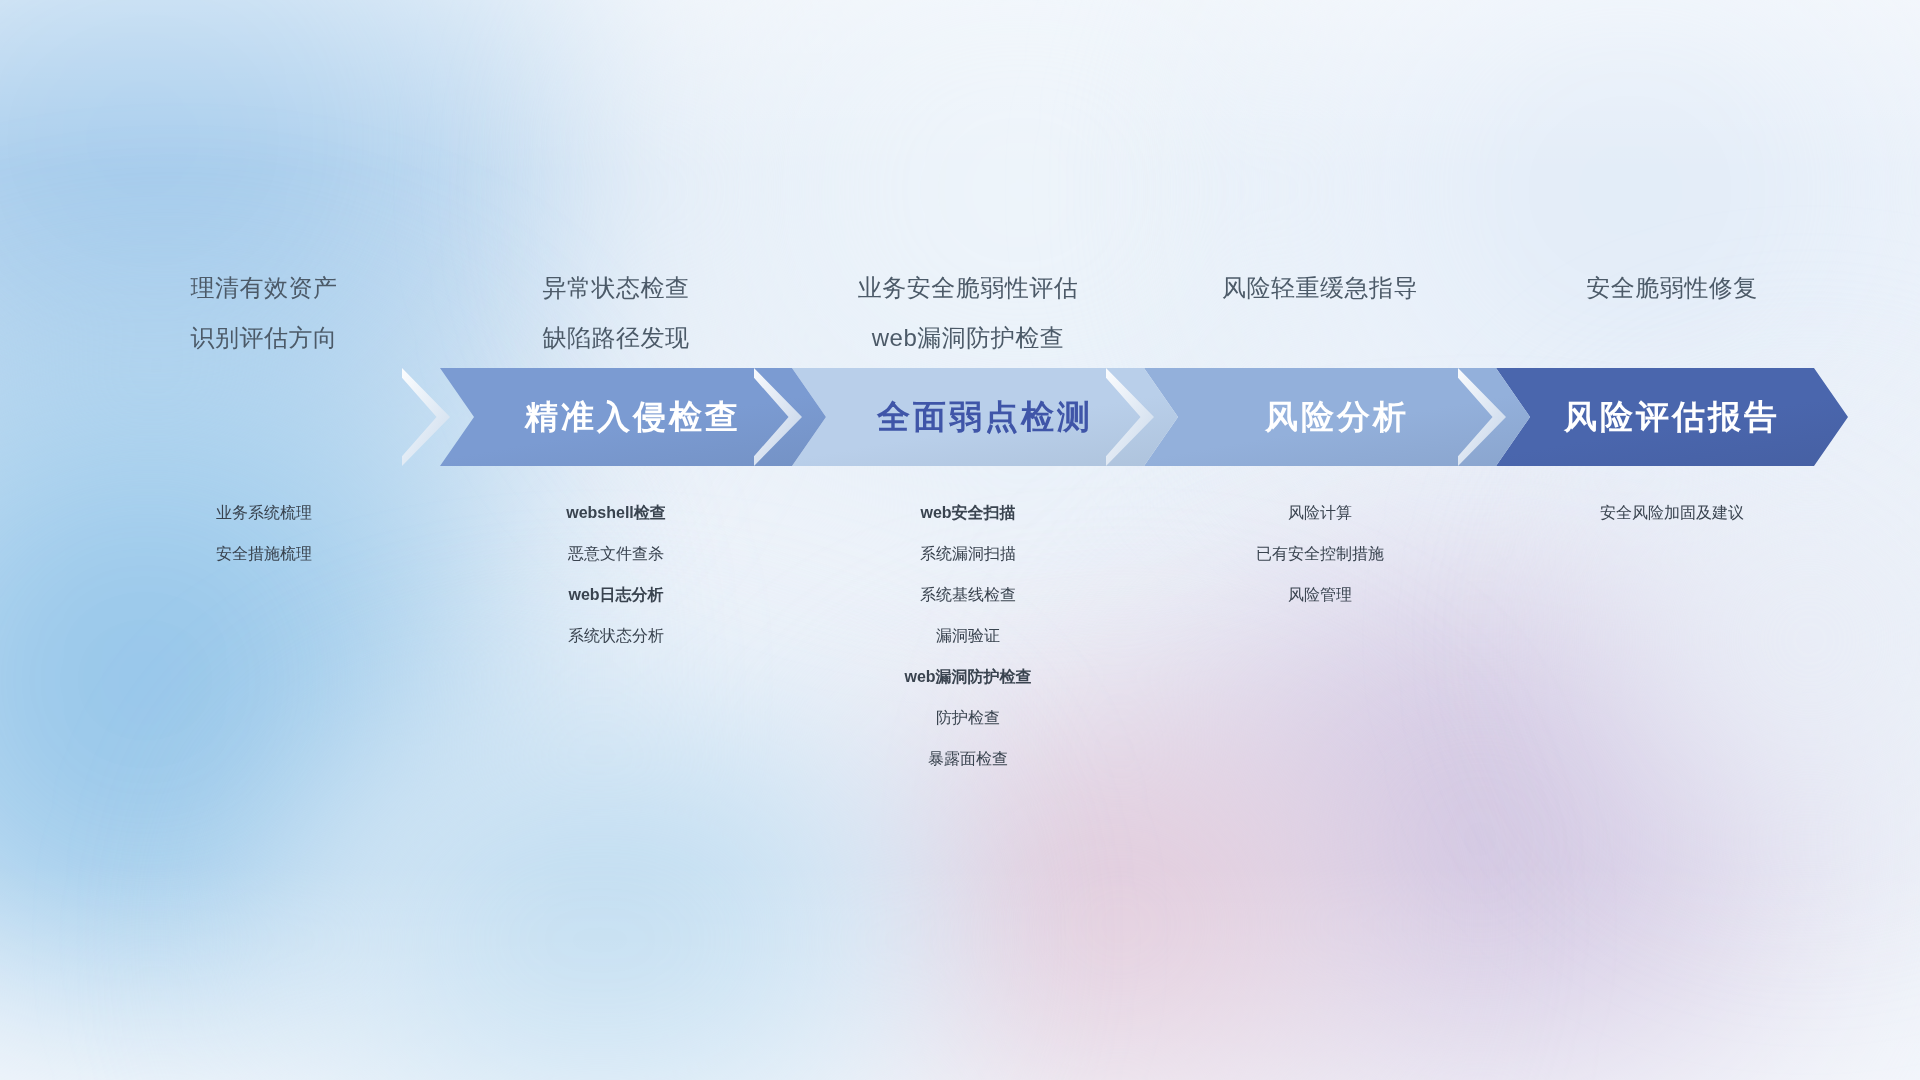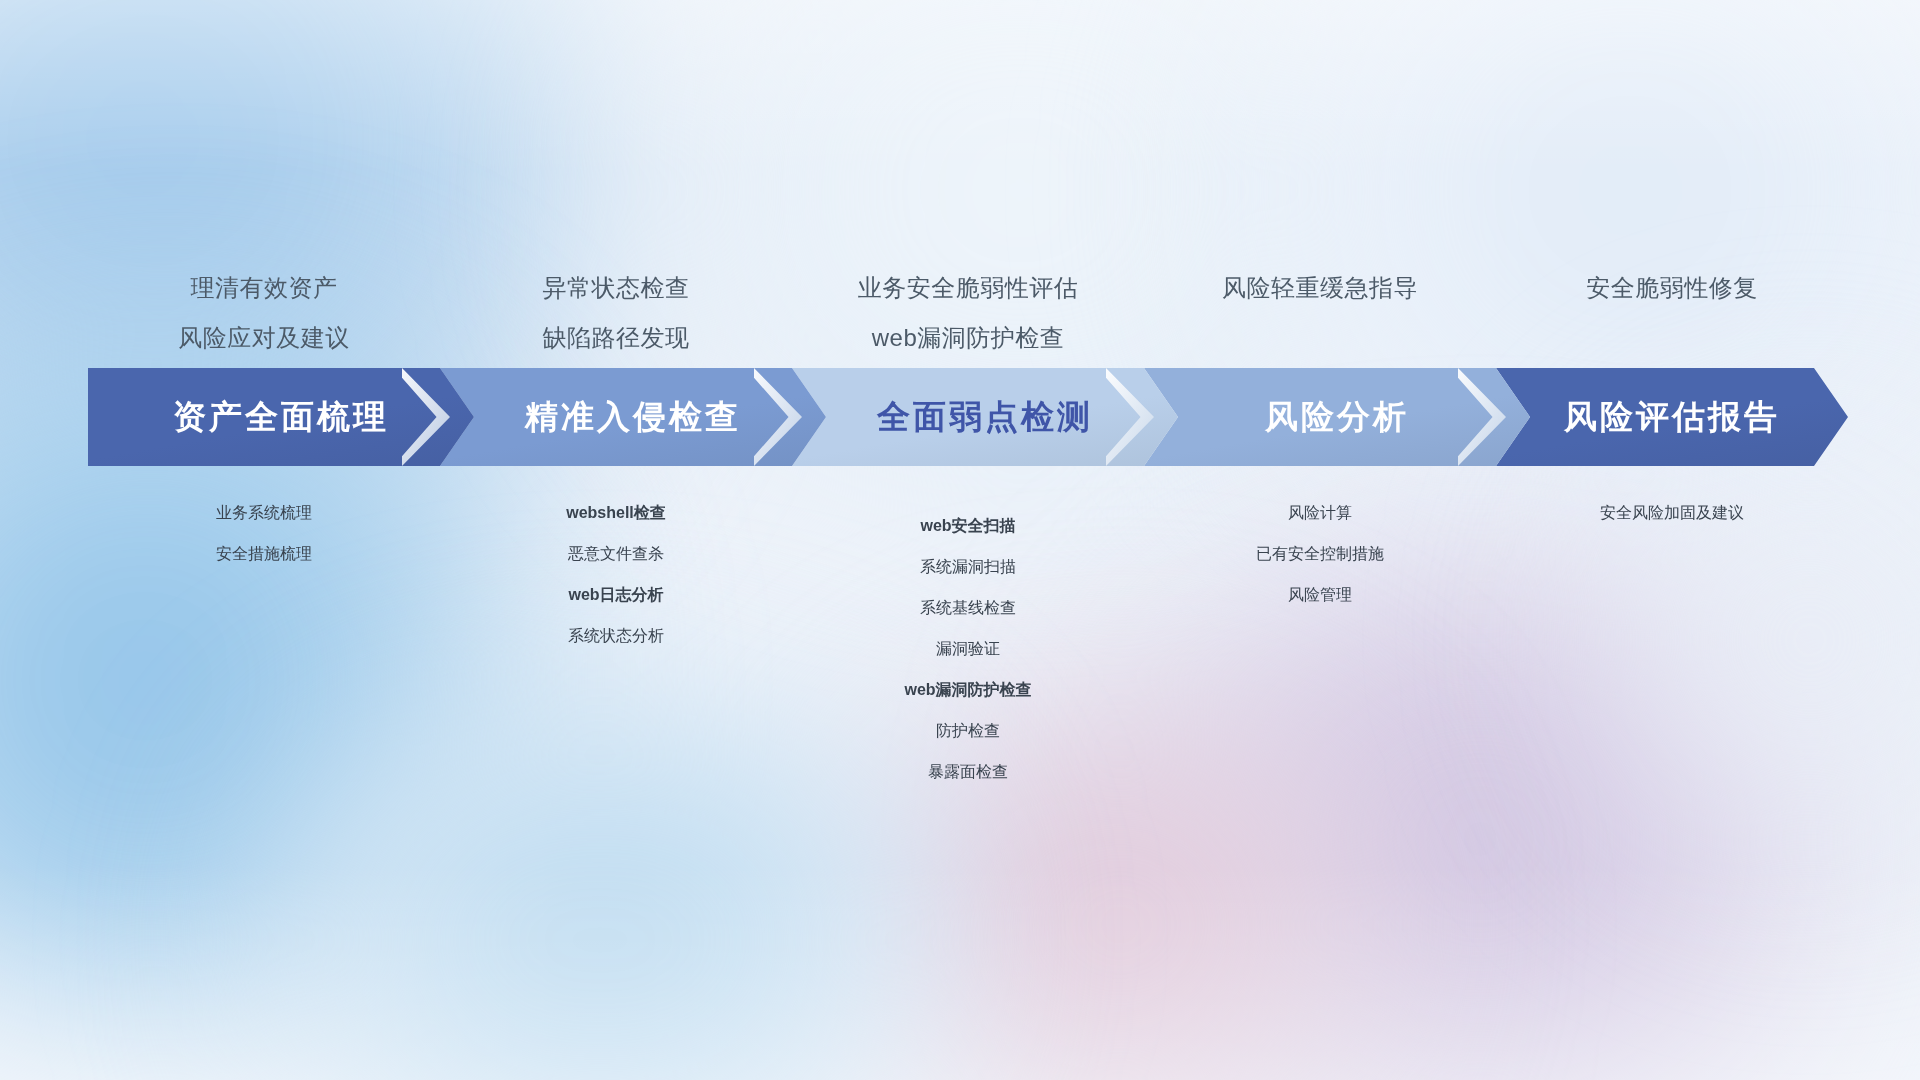--- a/index.html
+++ b/index.html
@@ -83,42 +83,39 @@
   <div class="wash w7"></div>
     <div class="wash w8"></div>
   <div class="vig"></div>
 </div>
 
 <div id="stage">
 
   <div class="cols" id="top-notes" style="left: 88px; width: 1760px; position: absolute; display: flex; align-items: flex-start;">
       <div class="col" style="width: 352px; padding-top: 0px;">
         <div class="note">理清有效资产</div>
-        <div class="note">风险应对及建议</div>
+        <div class="note">识别评估方向</div>
       </div>
       <div class="col" style="width: 352px; padding-top: 0px;">
         <div class="note">异常状态检查</div>
         <div class="note">缺陷路径发现</div>
       </div>
       <div class="col" style="width: 352px; padding-top: 0px;">
         <div class="note">业务安全脆弱性评估</div>
         <div class="note">web漏洞防护检查</div>
       </div>
       <div class="col" style="width: 352px; padding-top: 0px;">
         <div class="note">风险轻重缓急指导</div>
       </div>
       <div class="col" style="width: 352px; padding-top: 0px;">
         <div class="note">安全脆弱性修复</div>
       </div>
     </div>
 
   <div id="band">
-      <div class="chev" style="left: 0px; width: 386px; z-index: 5; color: rgb(255, 255, 255); background: linear-gradient(170deg, rgb(74, 102, 173) 0%, rgb(74, 102, 173) 55%, rgb(70, 96, 163) 100%); clip-path: polygon(0px 0px, calc(100% - 34px) 0px, 100% 50%, calc(100% - 34px) 100%, 0px 100%, 0px 50%);">
-        <span class="lbl">资产全面梳理</span>
-      </div>
       <div class="chev" style="left: 314px; width: 48px; z-index: 20; background: linear-gradient(120deg, rgba(255, 255, 255, 0.95), rgba(205, 219, 236, 0.85)); clip-path: polygon(0px 0px, 100% 50%, 0px 100%, 0px 90%, 72% 50%, 0px 10%);"></div>
       <div class="chev" style="left: 352px; width: 386px; z-index: 4; color: rgb(255, 255, 255); background: linear-gradient(170deg, rgb(123, 155, 210) 0%, rgb(123, 155, 210) 55%, rgb(116, 146, 197) 100%); clip-path: polygon(0px 0px, calc(100% - 34px) 0px, 100% 50%, calc(100% - 34px) 100%, 0px 100%, 34px 50%);">
         <span class="lbl">精准入侵检查</span>
       </div>
       <div class="chev" style="left: 666px; width: 48px; z-index: 20; background: linear-gradient(120deg, rgba(255, 255, 255, 0.95), rgba(205, 219, 236, 0.85)); clip-path: polygon(0px 0px, 100% 50%, 0px 100%, 0px 90%, 72% 50%, 0px 10%);"></div>
       <div class="chev" style="left: 704px; width: 386px; z-index: 3; color: rgb(63, 85, 168); background: linear-gradient(170deg, rgb(185, 207, 234) 0%, rgb(185, 207, 234) 55%, rgb(174, 195, 220) 100%); clip-path: polygon(0px 0px, calc(100% - 34px) 0px, 100% 50%, calc(100% - 34px) 100%, 0px 100%, 34px 50%);">
         <span class="lbl">全面弱点检测</span>
       </div>
       <div class="chev" style="left: 1018px; width: 48px; z-index: 20; background: linear-gradient(120deg, rgba(255, 255, 255, 0.95), rgba(205, 219, 236, 0.85)); clip-path: polygon(0px 0px, 100% 50%, 0px 100%, 0px 90%, 72% 50%, 0px 10%);"></div>
       <div class="chev" style="left: 1056px; width: 386px; z-index: 2; color: rgb(255, 255, 255); background: linear-gradient(170deg, rgb(147, 176, 219) 0%, rgb(147, 176, 219) 55%, rgb(138, 165, 206) 100%); clip-path: polygon(0px 0px, calc(100% - 34px) 0px, 100% 50%, calc(100% - 34px) 100%, 0px 100%, 34px 50%);">
@@ -134,21 +131,21 @@
       <div class="col" style="width: 352px;">
         <div class="bitem">业务系统梳理</div>
         <div class="bitem">安全措施梳理</div>
       </div>
       <div class="col" style="width: 352px;">
         <div class="bitem" style="font-weight: bold;">webshell检查</div>
         <div class="bitem">恶意文件查杀</div>
         <div class="bitem" style="font-weight: bold;">web日志分析</div>
         <div class="bitem">系统状态分析</div>
       </div>
-      <div class="col" style="width: 352px; margin-top: 13px;">
+      <div class="col" style="width: 352px;">
         <div class="bitem" style="font-weight: bold;">web安全扫描</div>
         <div class="bitem">系统漏洞扫描</div>
         <div class="bitem">系统基线检查</div>
         <div class="bitem">漏洞验证</div>
         <div class="bitem" style="font-weight: bold;">web漏洞防护检查</div>
         <div class="bitem">防护检查</div>
         <div class="bitem">暴露面检查</div>
       </div>
       <div class="col" style="width: 352px;">
         <div class="bitem">风险计算</div>

